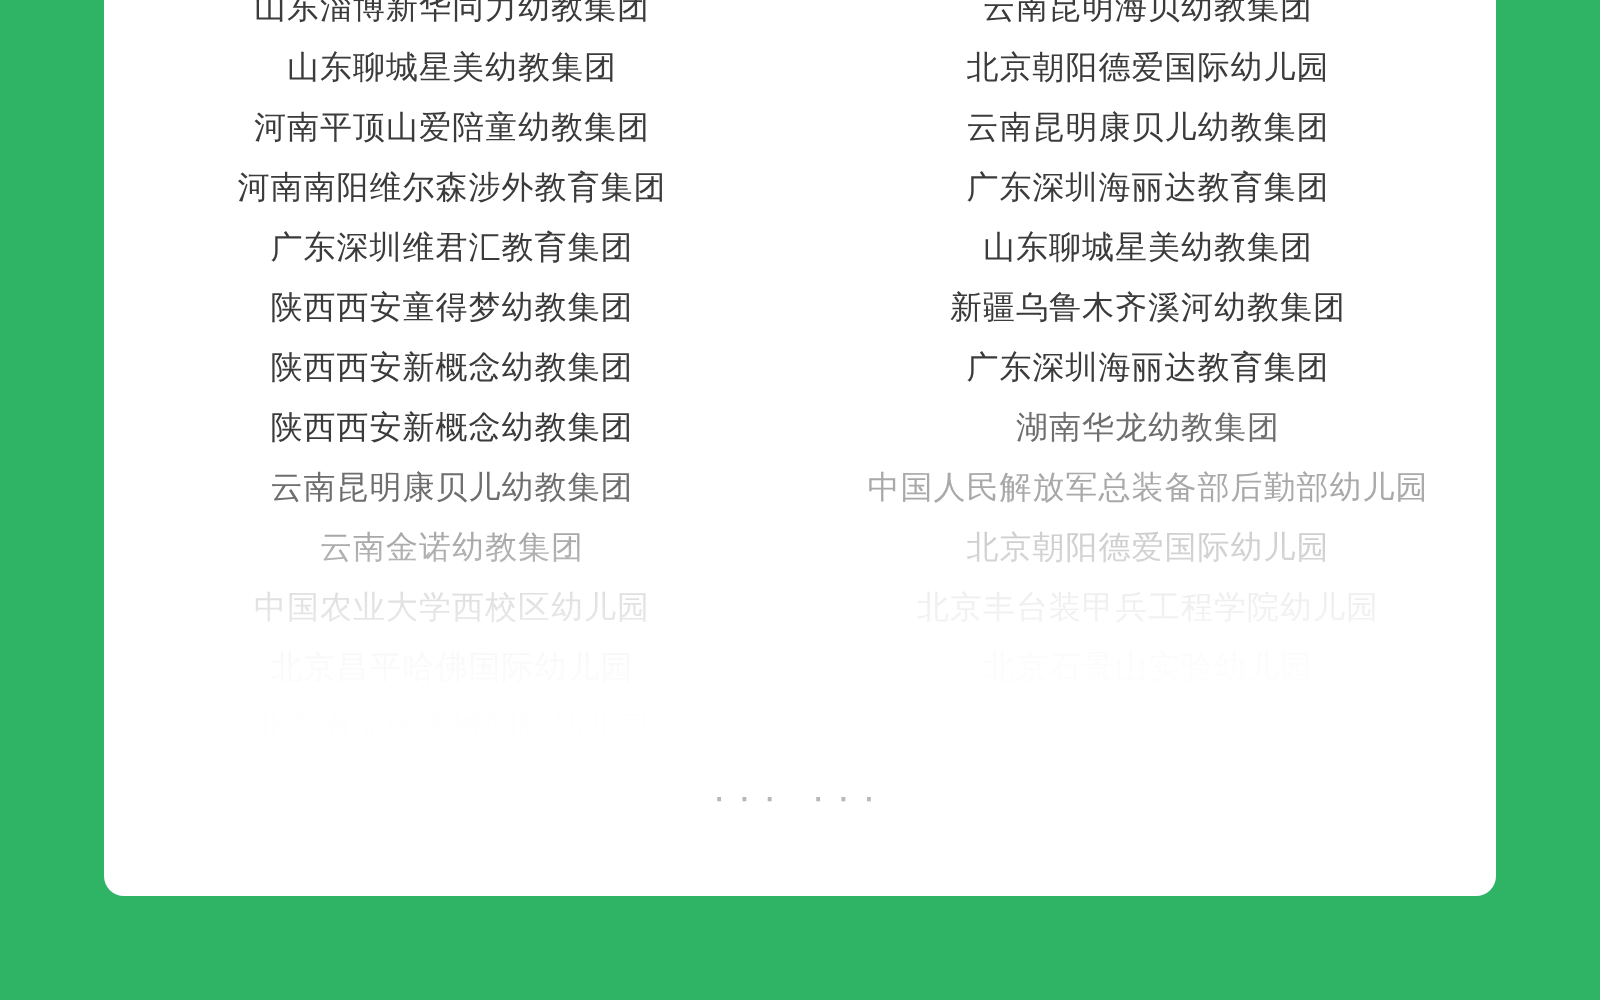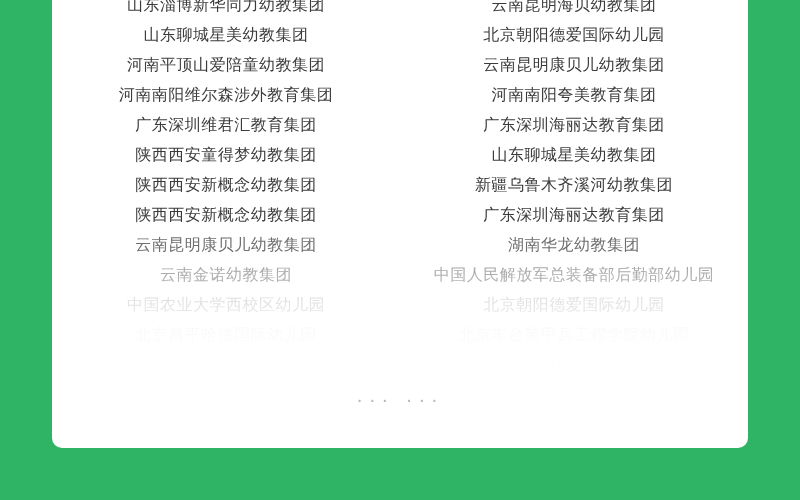--- a/index.html
+++ b/index.html
@@ -109,21 +109,20 @@
         <div class="entry f2">云南金诺幼教集团</div>
         <div class="entry f3">中国农业大学西校区幼儿园</div>
         <div class="entry f4">北京昌平哈佛国际幼儿园</div>
         <div class="entry f5">北京海淀蓝天城国际幼儿园</div>
       </div>
 
       <div class="col">
         <div class="entry">云南昆明海贝幼教集团</div>
         <div class="entry">北京朝阳德爱国际幼儿园</div>
         <div class="entry">云南昆明康贝儿幼教集团</div>
-        <div class="entry">河南南阳夸美教育集团</div>
         <div class="entry">广东深圳海丽达教育集团</div>
         <div class="entry">山东聊城星美幼教集团</div>
         <div class="entry">新疆乌鲁木齐溪河幼教集团</div>
         <div class="entry">广东深圳海丽达教育集团</div>
         <div class="entry f1">湖南华龙幼教集团</div>
         <div class="entry f2">中国人民解放军总装备部后勤部幼儿园</div>
         <div class="entry f3">北京朝阳德爱国际幼儿园</div>
         <div class="entry f4">北京丰台装甲兵工程学院幼儿园</div>
         <div class="entry f5">北京石景山实验幼儿园</div>
       </div>

